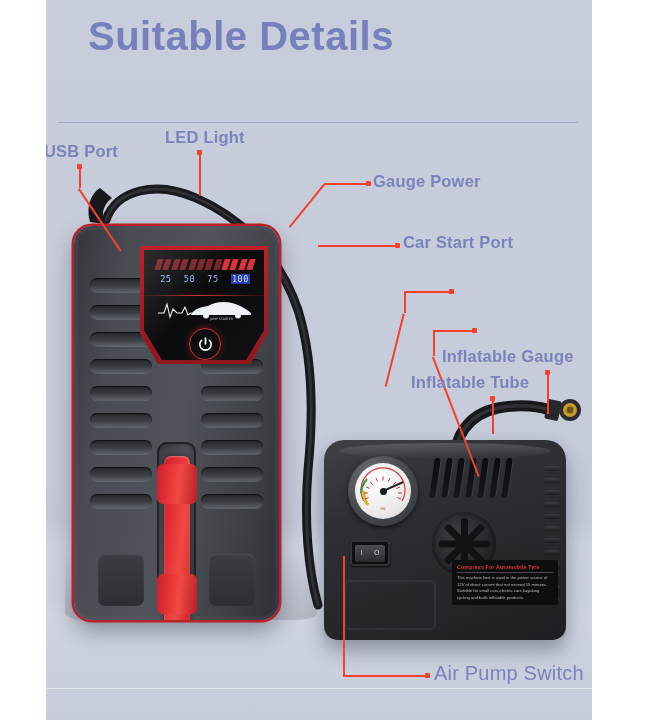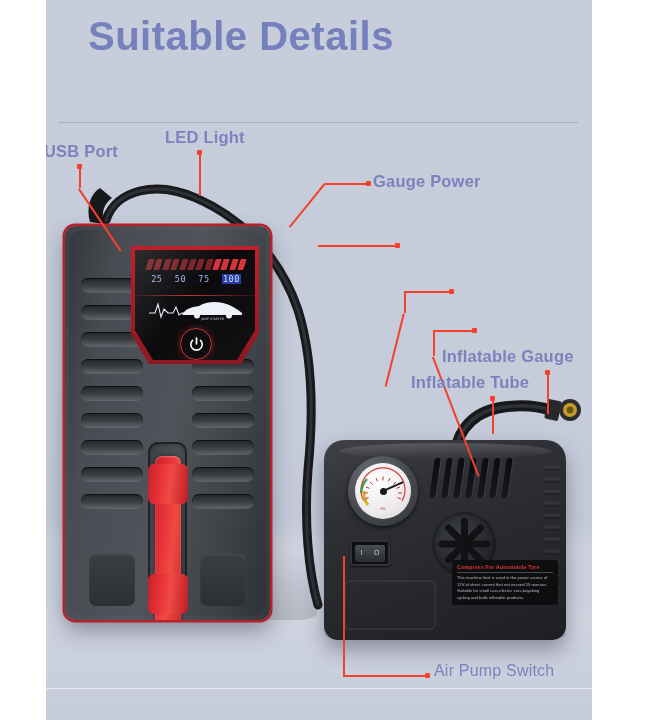--- a/index.html
+++ b/index.html
@@ -68,21 +68,21 @@
   }
   
   .label {
     position: absolute;
     color: #7a83bb;
     font-size: 16.5px;
     font-weight: 600;
     white-space: nowrap;
     letter-spacing: 0.2px;
   }
-  .label.big { font-size: 16px; font-weight: 500; }
+  .label.big { font-size: 20px; font-weight: 500; }
   
   .leader {
     position: absolute;
     background: #f5402c;
   }
   .leader.h { height: 1.6px; }
   .leader.v { width: 1.6px; }
   .diag {
     position: absolute;
     height: 1.6px;
@@ -92,25 +92,25 @@
   .dot {
     position: absolute;
     width: 5px;
     height: 5px;
     background: #f5402c;
     border-radius: 1px;
   }
   
   .starter {
     position: absolute;
-    left: 19px;
+    left: 28px;
     top: 226px;
     width: 205px;
     height: 394px;
-    border-radius: 10px;
+    border-radius: 18px;
     background: linear-gradient(100deg, #3c3f44 0%, #4c5055 22%, #55595f 50%, #44484d 78%, #35383d 100%);
     box-shadow: 0 0 0 2.5px #b8202a, 0 10px 22px rgba(40,46,60,0.45);
     overflow: hidden;
   }
   .starter-inner {
     position: absolute;
     inset: 4px;
     border-radius: 14px;
     background: linear-gradient(100deg, #34373c 0%, #494d53 20%, #50545a 52%, #3e4247 80%, #2e3136 100%);
   }
@@ -665,20 +665,21 @@
 
     <div class="label" style="left:119px; top:128px;">LED Light</div>
     <div class="leader v" style="left:153px; top:152px; height:44px;"></div>
     <div class="dot" style="left:151px; top:150px;"></div>
 
     <div class="label" style="left:327px; top:172px;">Gauge Power</div>
     <div class="leader h" style="left:279px; top:183px; width:44px;"></div>
     <div class="diag" style="left:279px; top:183px; width:56px; transform:rotate(129deg);"></div>
     <div class="dot" style="left:320px; top:181px;"></div>
 
+    <div class="label" style="left:357px; top:233px;">Car Start Port</div>
     <div class="leader h" style="left:272px; top:245px; width:80px;"></div>
     <div class="dot" style="left:349px; top:243px;"></div>
 
     <div class="leader h" style="left:358px; top:291px; width:48px;"></div>
     <div class="leader v" style="left:358px; top:291px; height:22px;"></div>
     <div class="diag" style="left:358px; top:313px; width:75px; transform:rotate(104deg);"></div>
     <div class="dot" style="left:403px; top:289px;"></div>
 
     <div class="leader h" style="left:387px; top:330px; width:42px;"></div>
     <div class="leader v" style="left:387px; top:330px; height:26px;"></div>

